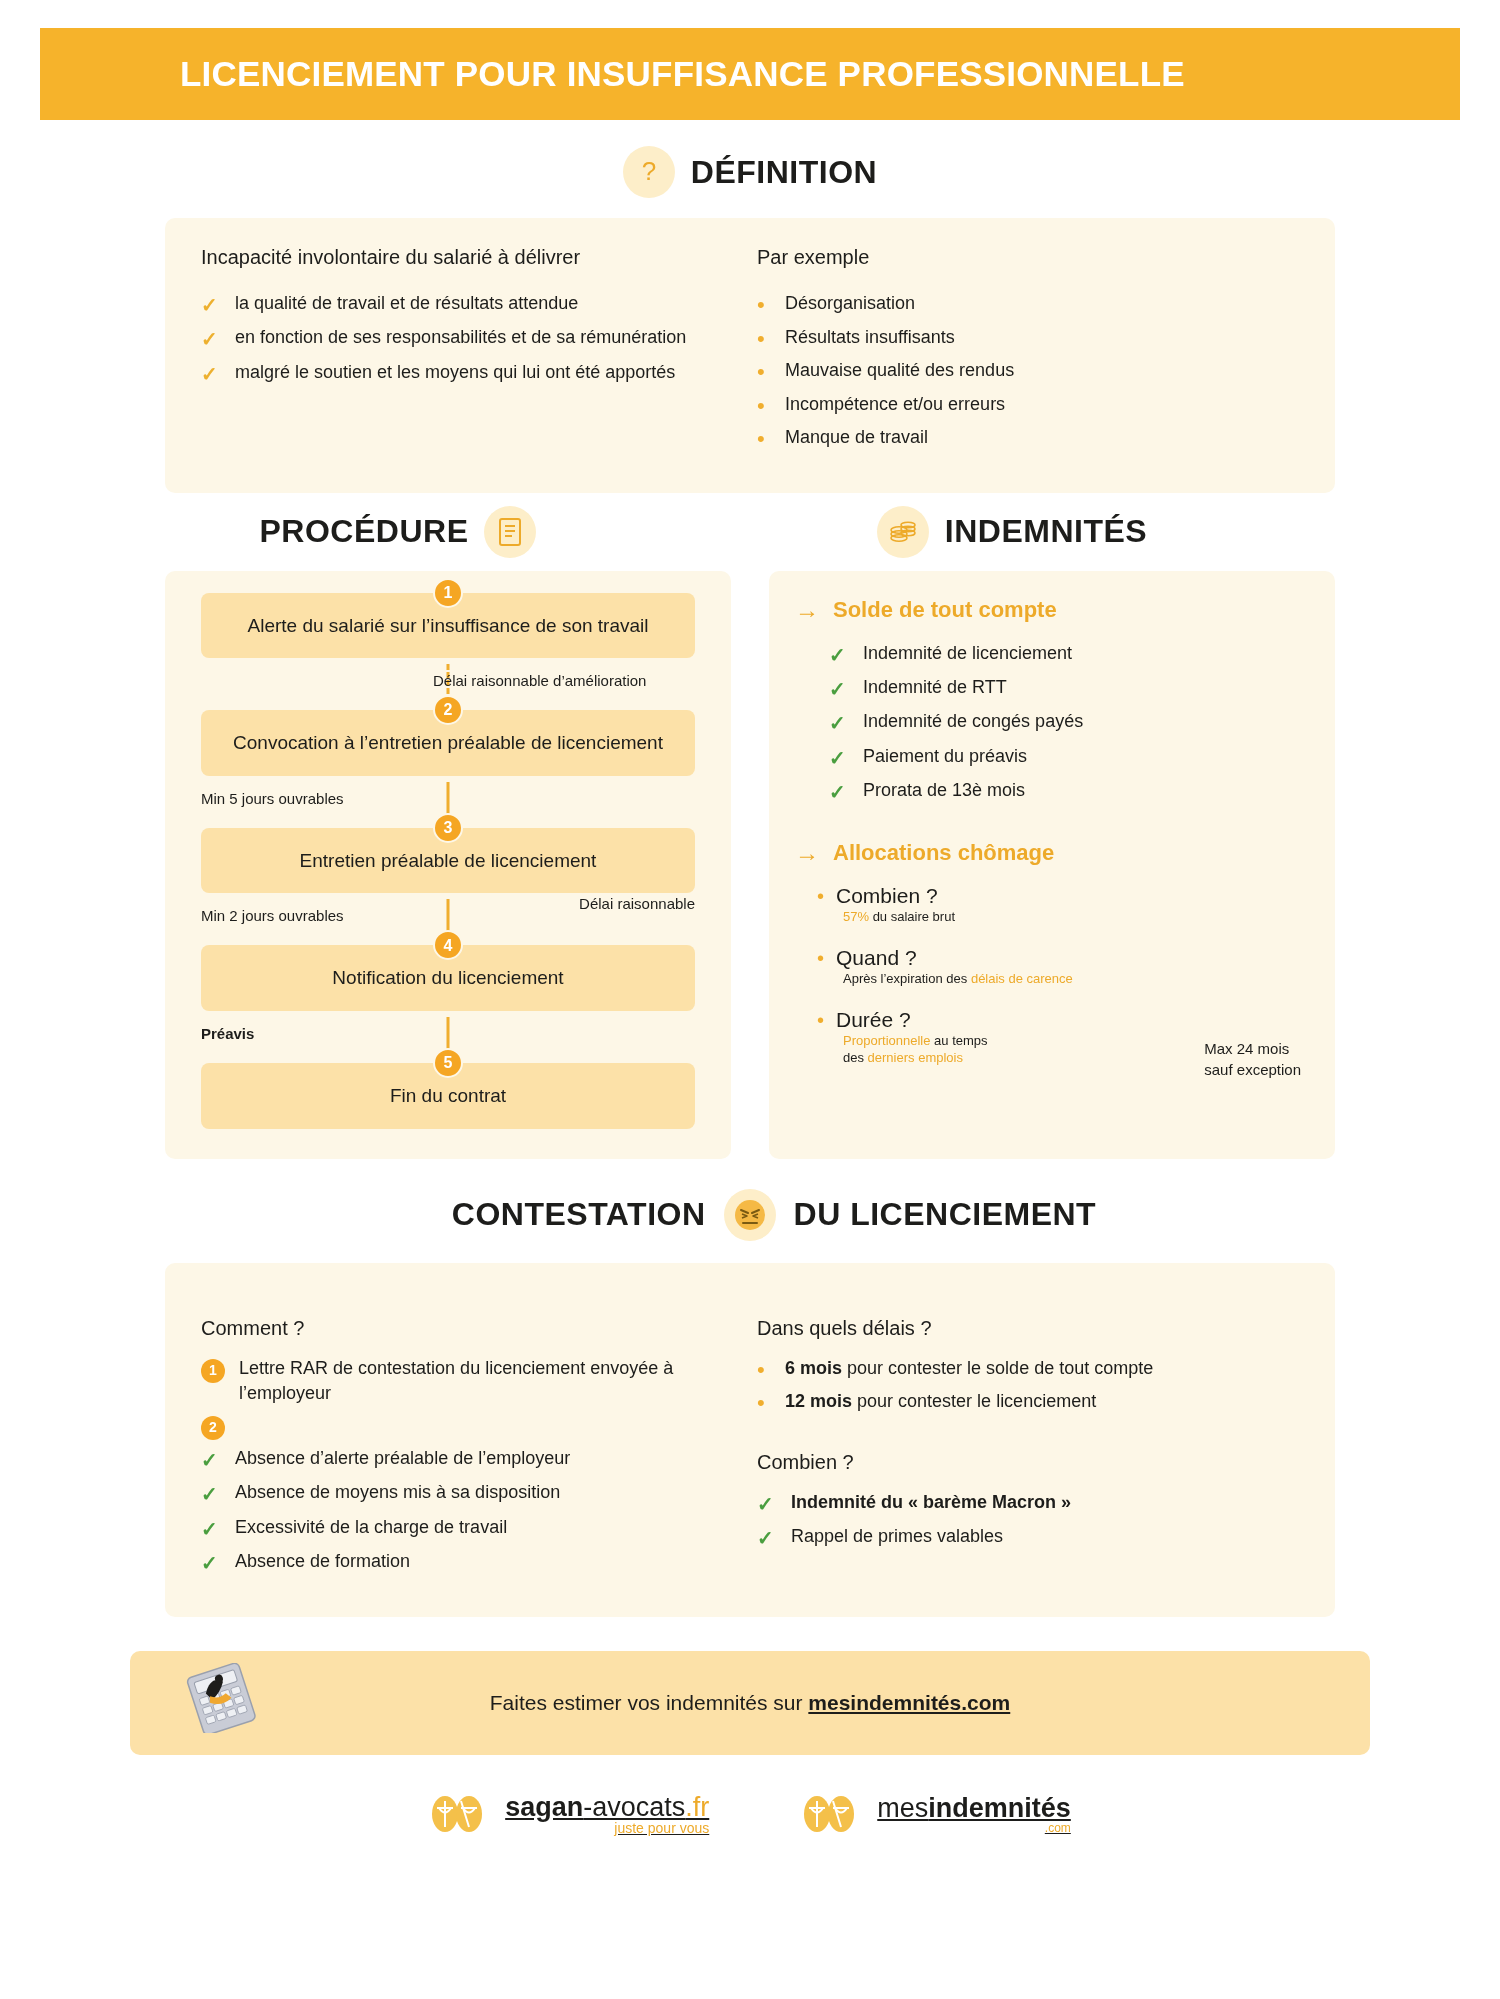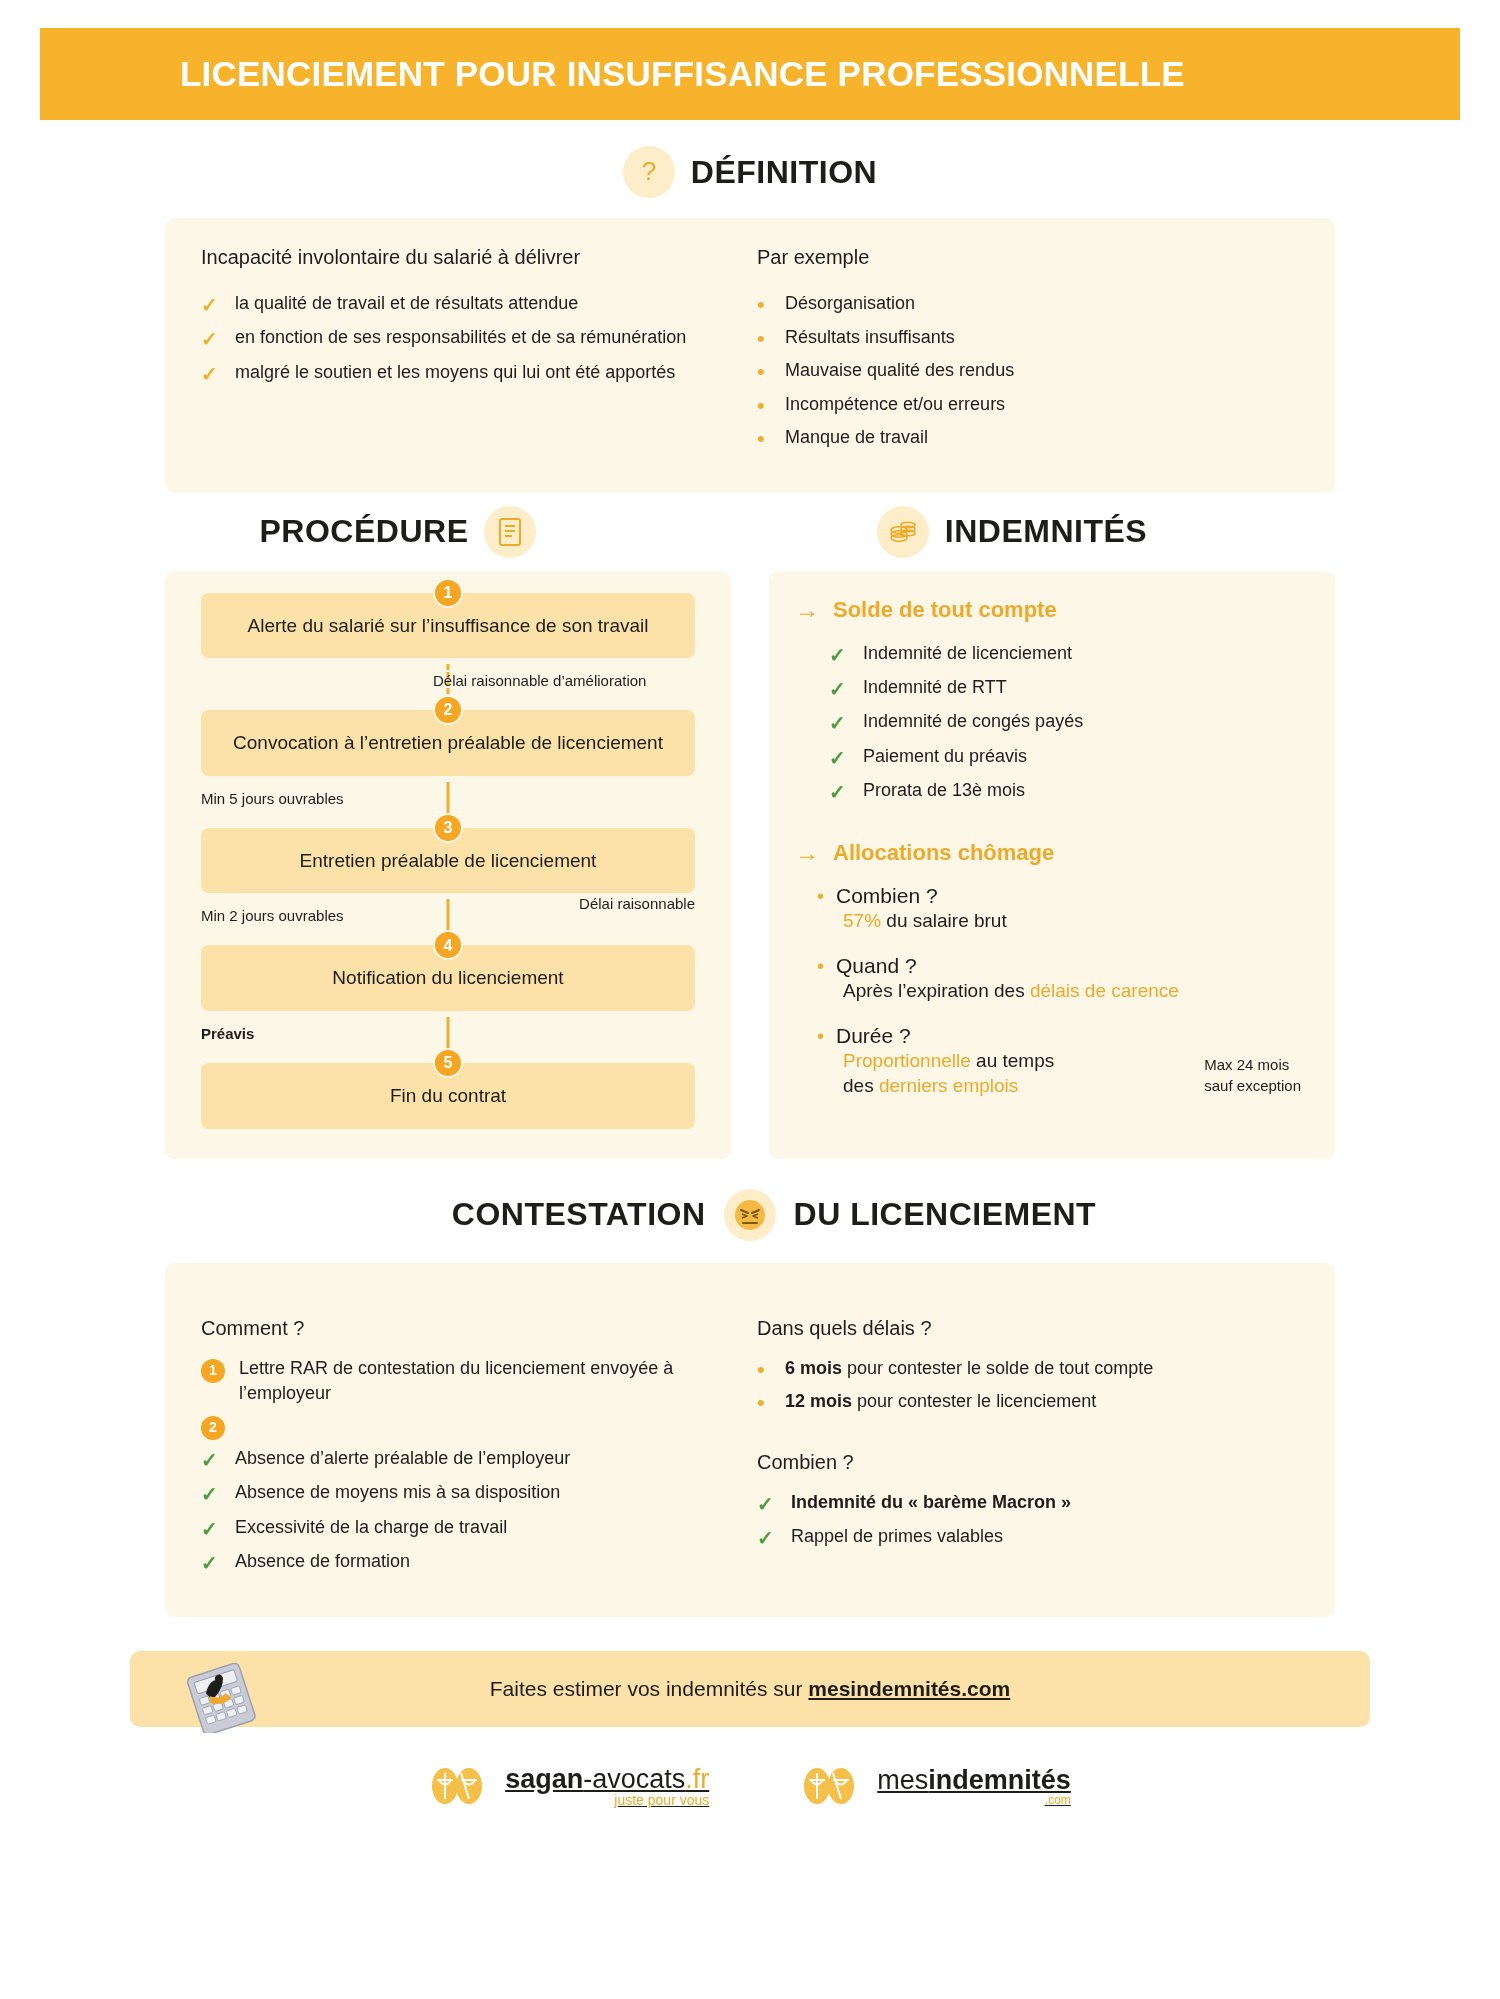--- a/index.html
+++ b/index.html
@@ -213,21 +213,21 @@
   .qa-block { margin-left: 22px; margin-top: 8px; }
   .qa-item { margin-bottom: 20px; position: relative; }
   .qa-q {
     font-size: 21px;
     display: flex;
     align-items: baseline;
     gap: 12px;
   }
   .qa-q .dot2 { color: #f0ae2e; font-size: 20px; }
   .qa-a {
-    font-size: 19px;
+    font-size: 13px;
     margin-left: 26px;
     line-height: 1.35;
   }
   .hi { color: #edaa2a; }
   .note-side {
     position: absolute;
     right: 0;
     top: 30px;
     font-size: 15px;
     line-height: 1.4;
@@ -279,21 +279,21 @@
     display: flex; align-items: center; justify-content: center;
     margin-top: 3px;
   }
   .b { font-weight: bold; }
 
   
   .cta {
     margin: 34px 130px 0 130px;
     background: #fce1a8;
     border-radius: 10px;
-    height: 76px;
+    height: 104px;
     display: flex;
     align-items: center;
     position: relative;
   }
   .cta-text {
     flex: 1;
     text-align: center;
     font-size: 21px;
   }
   .cta-text u { text-decoration: underline; font-weight: bold; }

